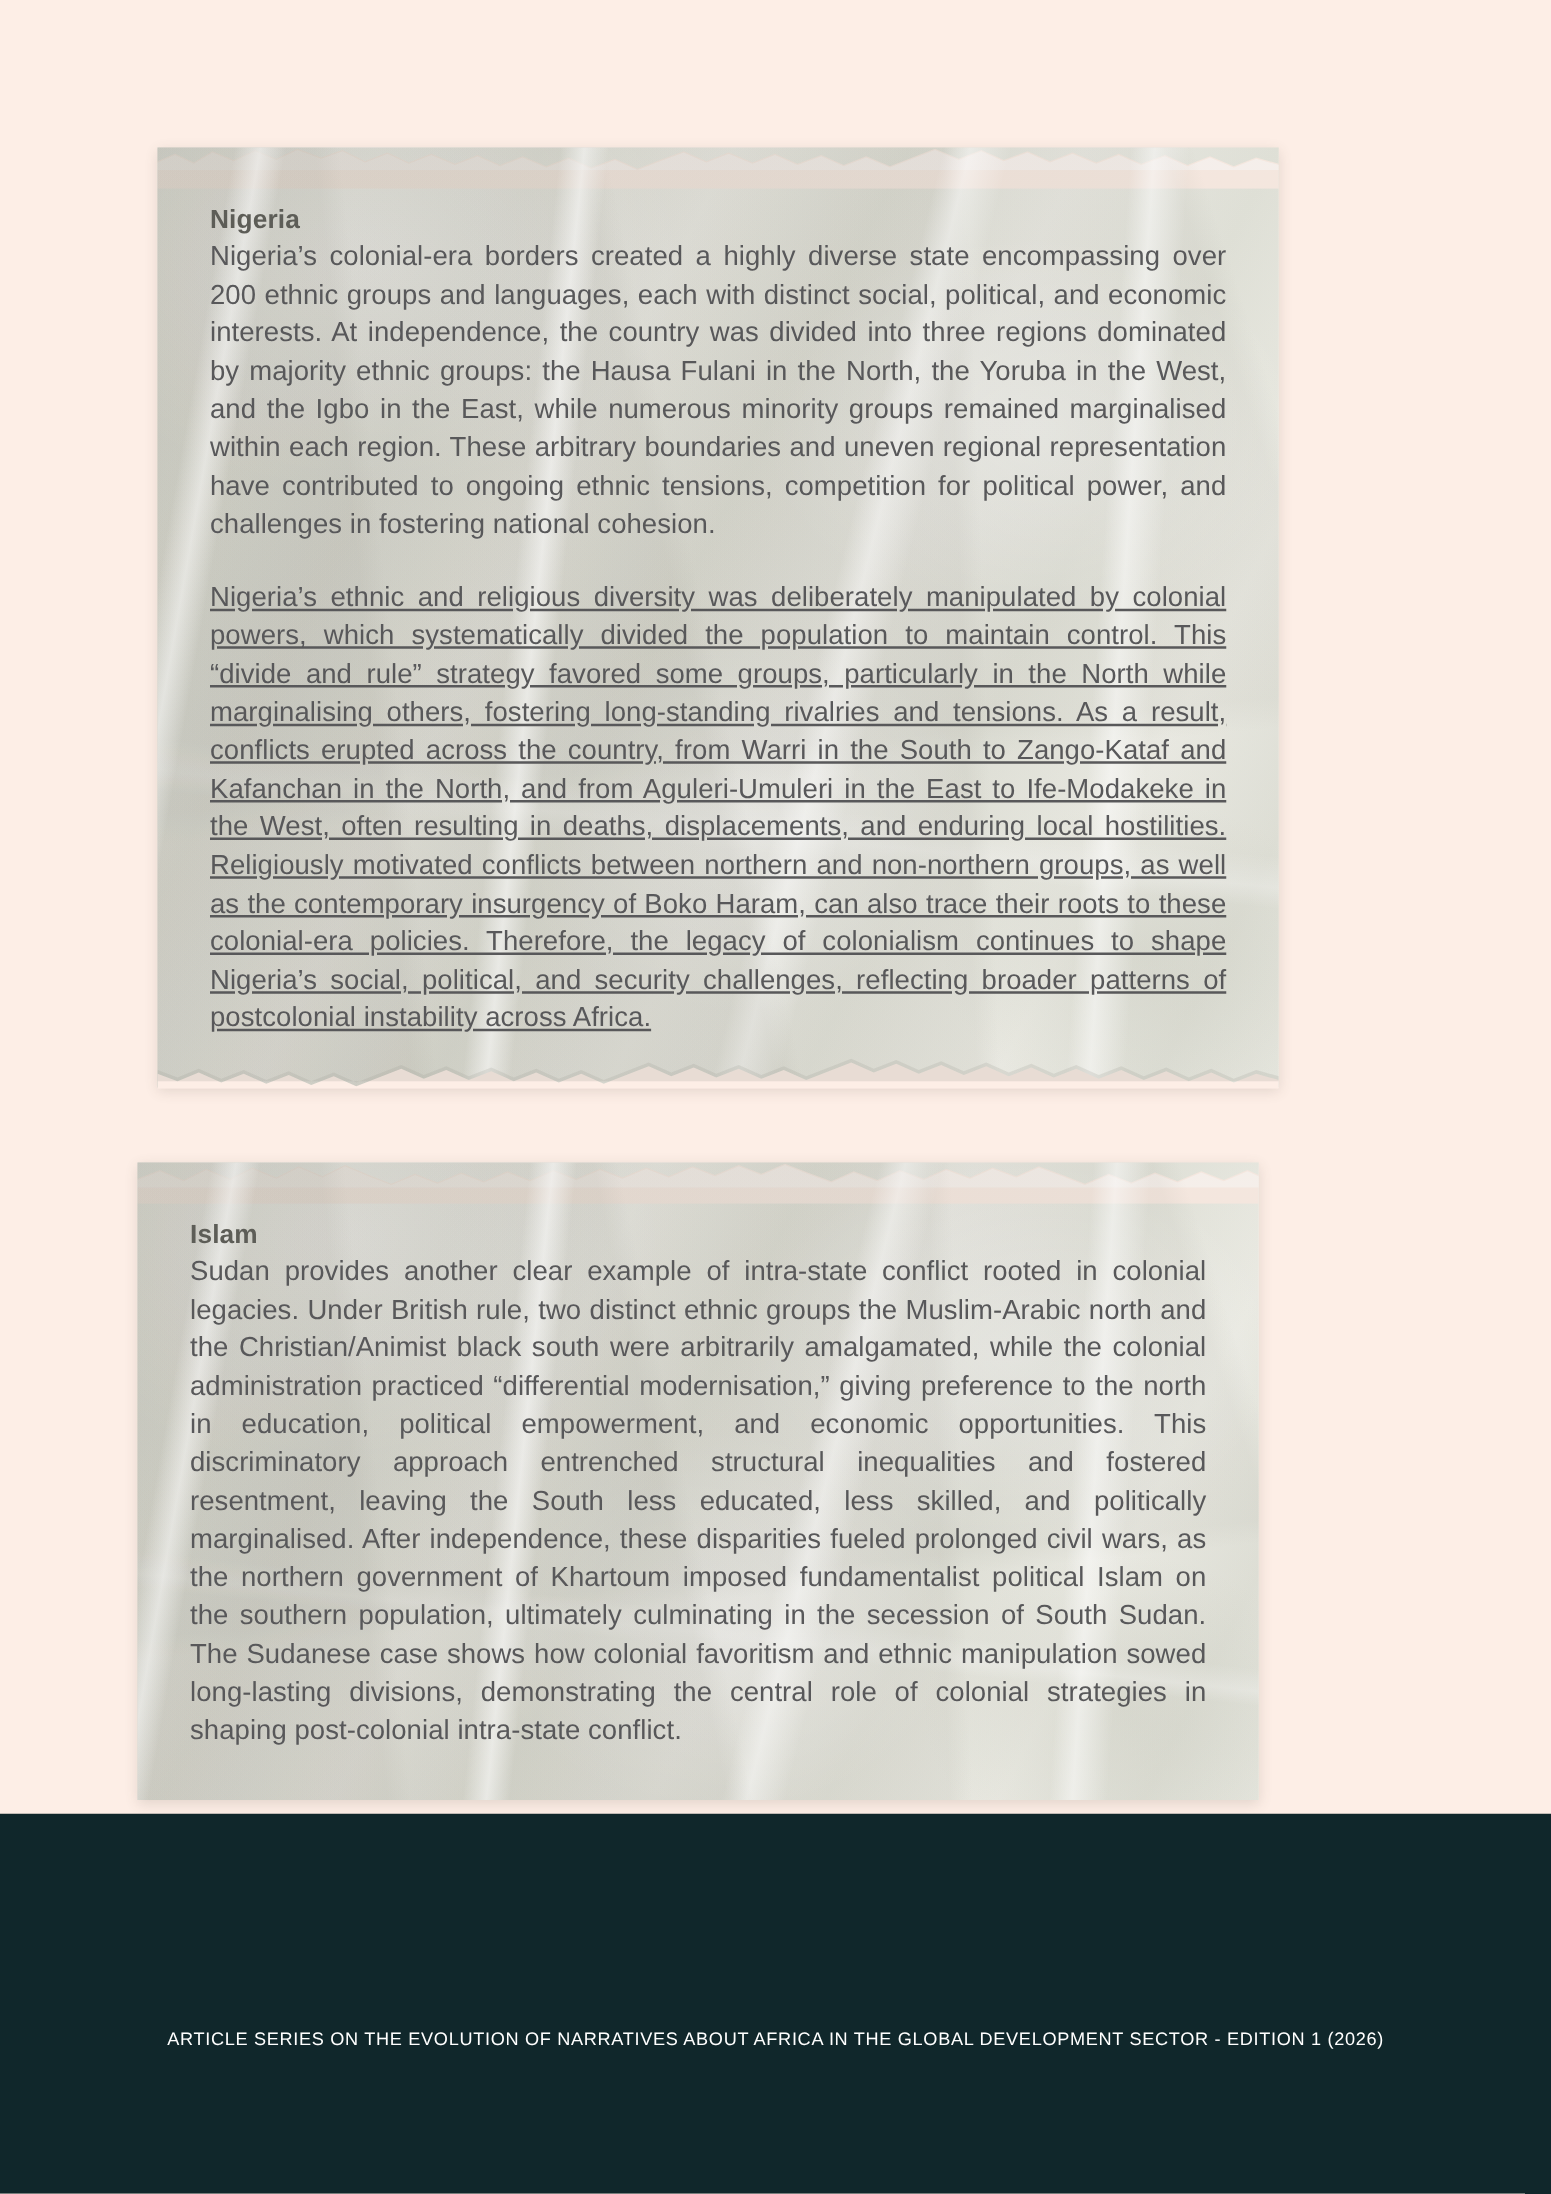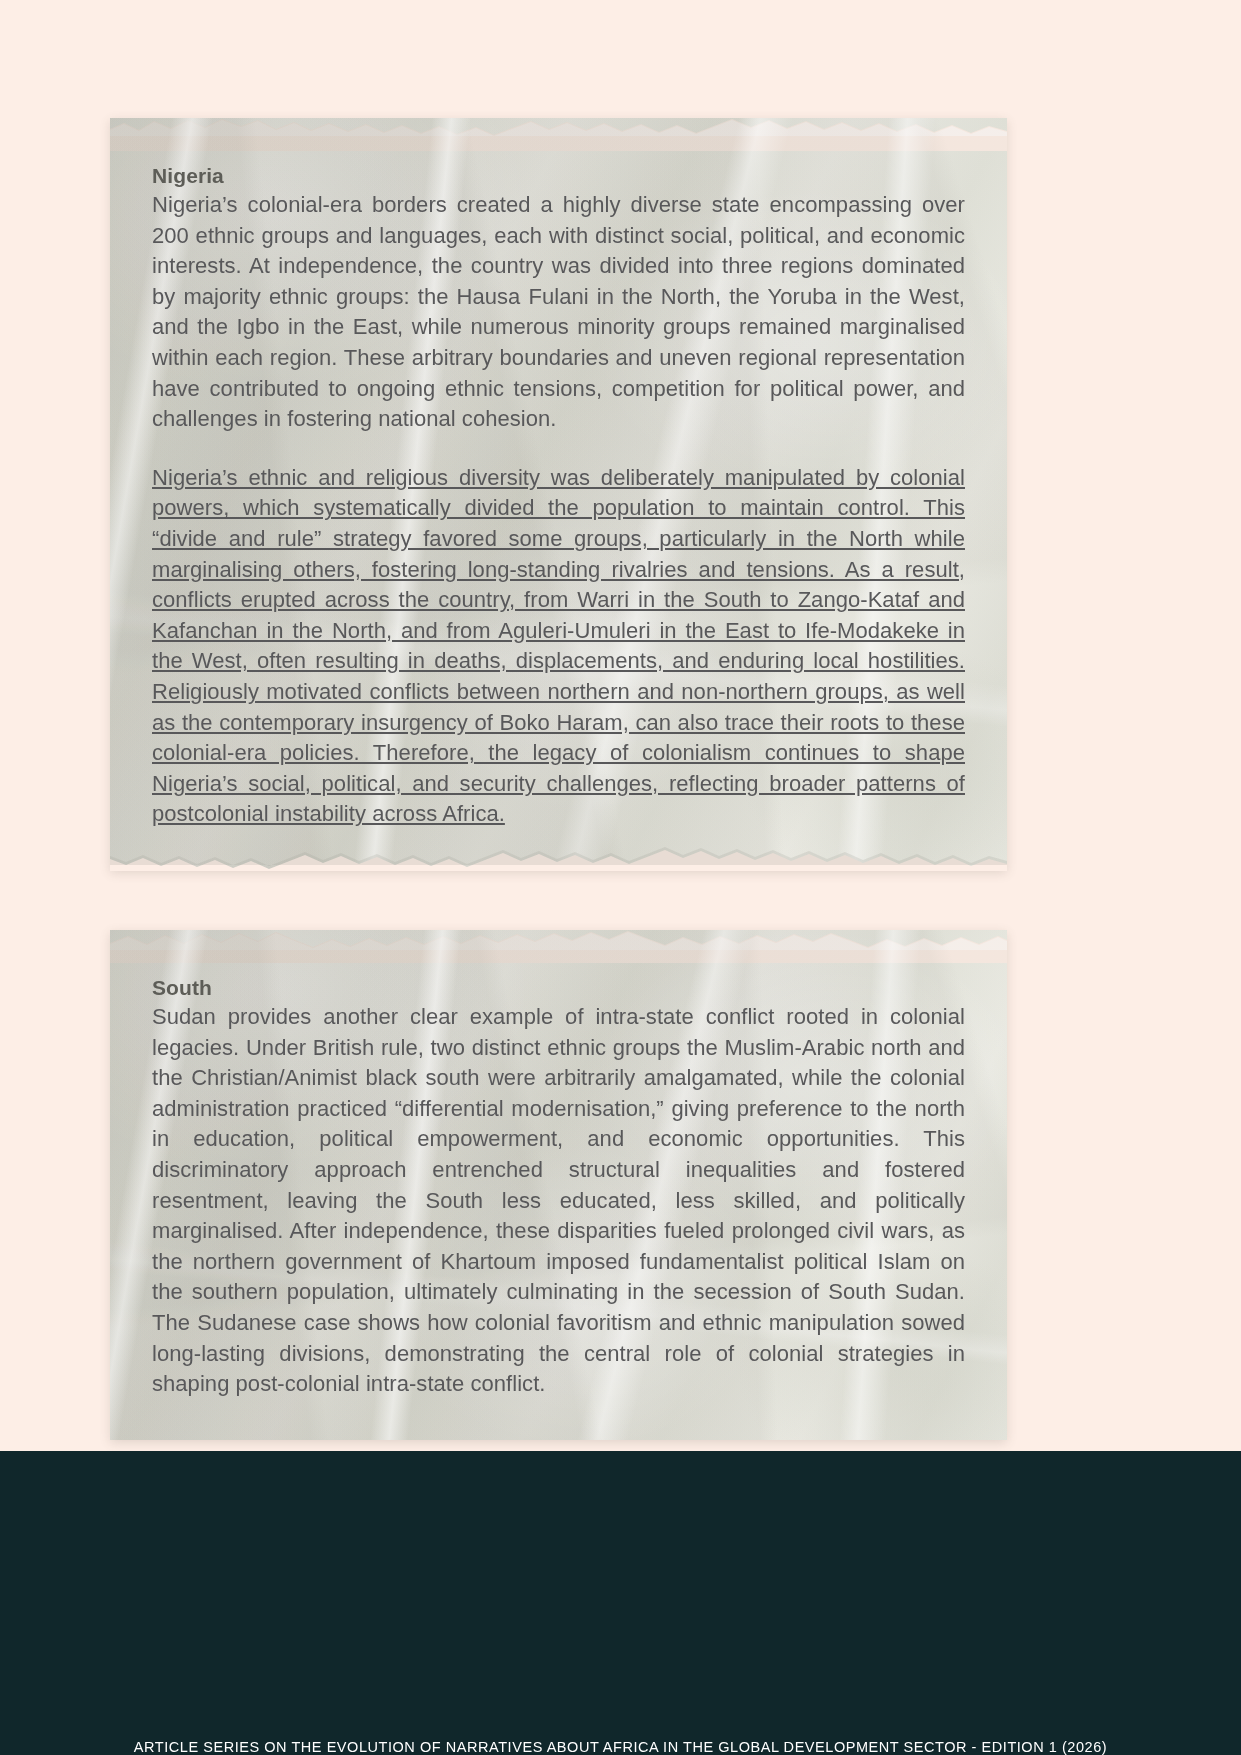--- a/index.html
+++ b/index.html
@@ -88,33 +88,33 @@
     font-size: 22px;
     line-height: 30.6px;
     color: #58585a;
     text-align: justify;
     text-justify: inter-word;
     letter-spacing: 0.05px;
   }
   p.body-text + p.body-text { margin-top: 28px; text-decoration: underline; }
 
   
-  #card-nigeria { top: 118px; }
+  #card-nigeria { top: 118px; margin-left: 16px; }
   #card-sudan   { top: 930px; }
 
   
   .footer-band {
     position: absolute;
     left: 0;
     bottom: 0;
     width: 1241px;
     height: 304px;
     background: #10272b;
     display: flex;
-    align-items: flex-end;
+    align-items: center;
     justify-content: center;
     z-index: 5;
   }
   .footer-text {
     margin-top: 57px;
     font-size: 14.5px;
     letter-spacing: 0.55px;
     color: #ffffff;
     white-space: nowrap;
     font-weight: normal;
@@ -191,21 +191,21 @@
                  L333,8 L351,15 L370,7 L388,14 L407,6 L425,13 L444,5 L462,12 L481,4
                  L499,11 L518,3 L536,10 L555,17 L573,9 L592,16 L610,8 L629,15 L647,7
                  L666,14 L684,6 L703,13 L721,5 L740,12 L758,19 L777,11 L795,18 L814,10
                  L832,17 L851,9 L869,16 L888,8 L897,12 L897,21 L0,21 Z" fill="rgba(255,255,255,0.5)"></path>
       </svg>
     </div>
 
     <div class="creases"></div>
 
     <div class="card-inner">
-      <h2 class="section-title">South</h2>
+      <h2 class="section-title">Islam</h2>
       <p class="body-text">Sudan provides another clear example of intra-state conflict rooted in colonial legacies. Under British rule, two distinct ethnic groups the Muslim-Arabic north and the Christian/Animist black south were arbitrarily amalgamated, while the colonial administration practiced “differential modernisation,” giving preference to the north in education, political empowerment, and economic opportunities. This discriminatory approach entrenched structural inequalities and fostered resentment, leaving the South less educated, less skilled, and politically marginalised. After independence, these disparities fueled prolonged civil wars, as the northern government of Khartoum imposed fundamentalist political Islam on the southern population, ultimately culminating in the secession of South Sudan. The Sudanese case shows how colonial favoritism and ethnic manipulation sowed long-lasting divisions, demonstrating the central role of colonial strategies in shaping post-colonial intra-state conflict.</p>
     </div>
   </div>
 
   <div class="footer-band">
     <div class="footer-text">ARTICLE SERIES ON THE EVOLUTION OF NARRATIVES ABOUT AFRICA IN THE GLOBAL DEVELOPMENT SECTOR - EDITION 1 (2026)</div>
   </div>
 
 </div>
 

